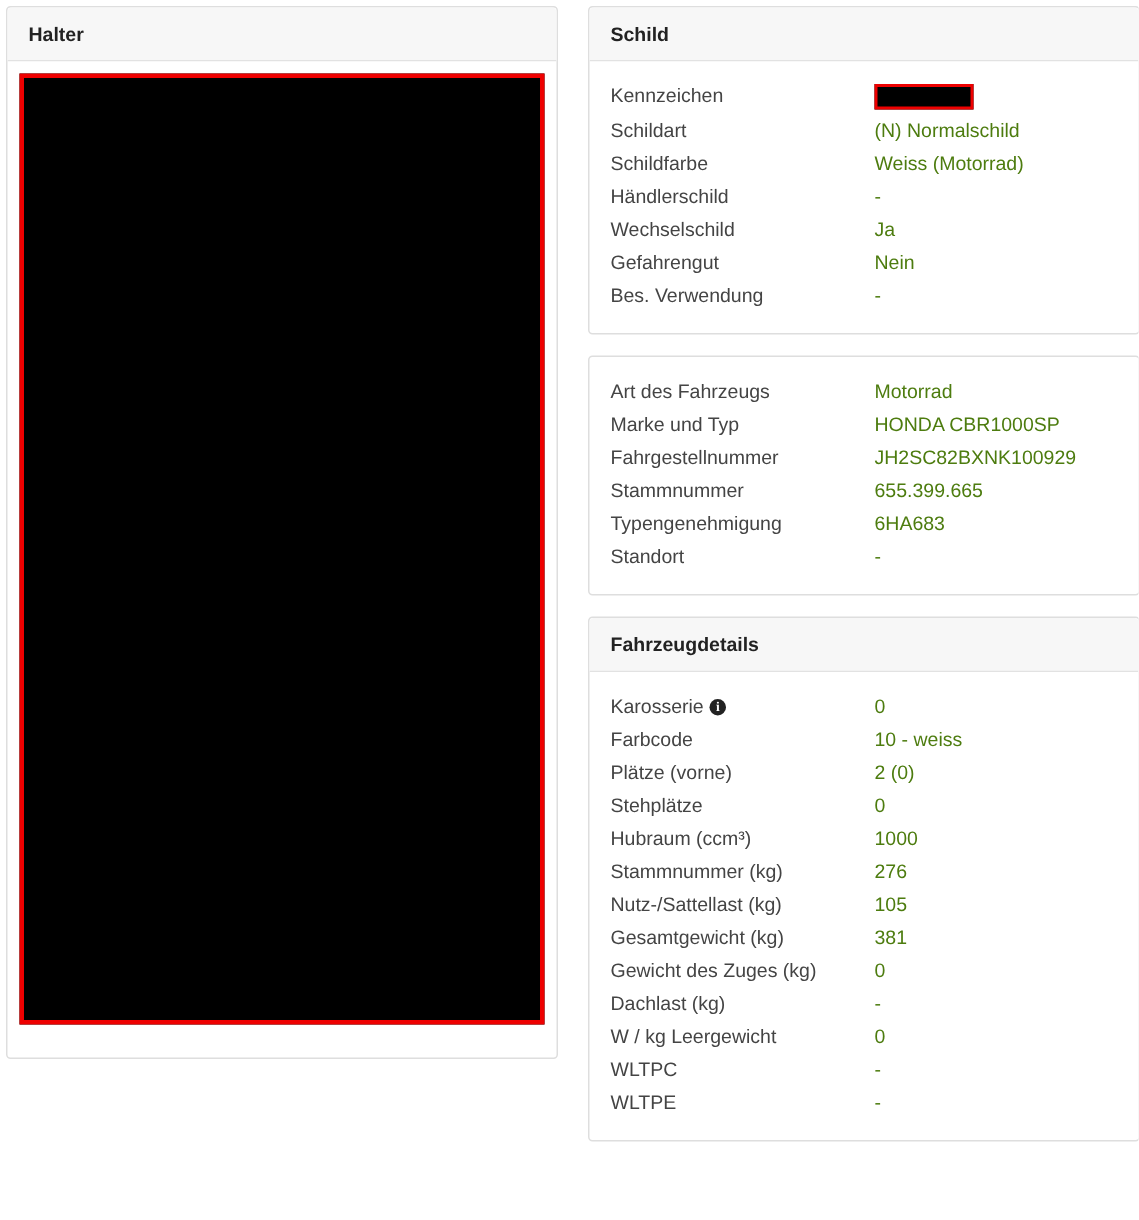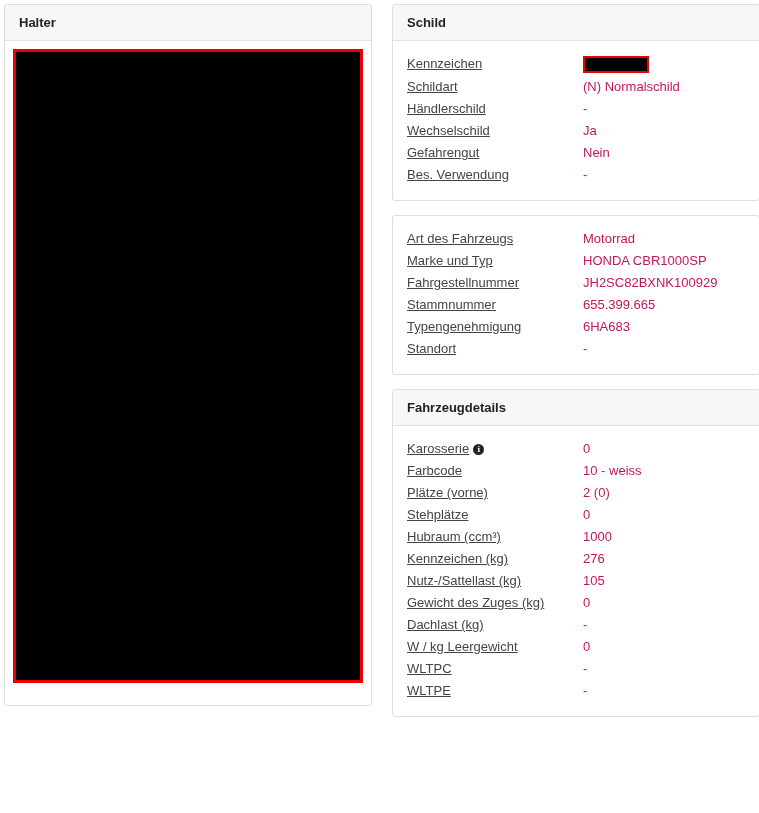--- a/index.html
+++ b/index.html
@@ -77,24 +77,23 @@
     font-size: 13px;
     color: #3b3b3b;
     padding: 3px 0;
     vertical-align: top;
     line-height: 16px;
   }
   table.kv td.k {
     width: 176px;
     color: #444444;
     white-space: nowrap;
-    text-decoration: underline;
   }
   table.kv td.v {
-    color: #be185d;
+    color: #4d7c0f;
   }
 
   .info-icon {
     display: inline-block;
     width: 11px;
     height: 11px;
     border-radius: 50%;
     background: #222222;
     color: #ffffff;
     font-size: 9px;
@@ -138,20 +137,24 @@
           <tbody>
               <tr>
             <td class="k">Kennzeichen</td>
             <td class="v"><span class="plate-redaction"></span></td>
           </tr>
           <tr>
             <td class="k">Schildart</td>
             <td class="v">(N) Normalschild</td>
           </tr>
           <tr>
+            <td class="k">Schildfarbe</td>
+            <td class="v">Weiss (Motorrad)</td>
+          </tr>
+          <tr>
             <td class="k">Händlerschild</td>
             <td class="v">-</td>
           </tr>
           <tr>
             <td class="k">Wechselschild</td>
             <td class="v">Ja</td>
           </tr>
           <tr>
             <td class="k">Gefahrengut</td>
             <td class="v">Nein</td>
@@ -217,28 +220,32 @@
           </tr>
           <tr>
             <td class="k">Stehplätze</td>
             <td class="v">0</td>
           </tr>
           <tr>
             <td class="k">Hubraum (ccm³)</td>
             <td class="v">1000</td>
           </tr>
           <tr>
-            <td class="k">Kennzeichen (kg)</td>
+            <td class="k">Stammnummer (kg)</td>
             <td class="v">276</td>
           </tr>
           <tr>
             <td class="k">Nutz-/Sattellast (kg)</td>
             <td class="v">105</td>
           </tr>
           <tr>
+            <td class="k">Gesamtgewicht (kg)</td>
+            <td class="v">381</td>
+          </tr>
+          <tr>
             <td class="k">Gewicht des Zuges (kg)</td>
             <td class="v">0</td>
           </tr>
           <tr>
             <td class="k">Dachlast (kg)</td>
             <td class="v">-</td>
           </tr>
           <tr>
             <td class="k">W / kg Leergewicht</td>
             <td class="v">0</td>

